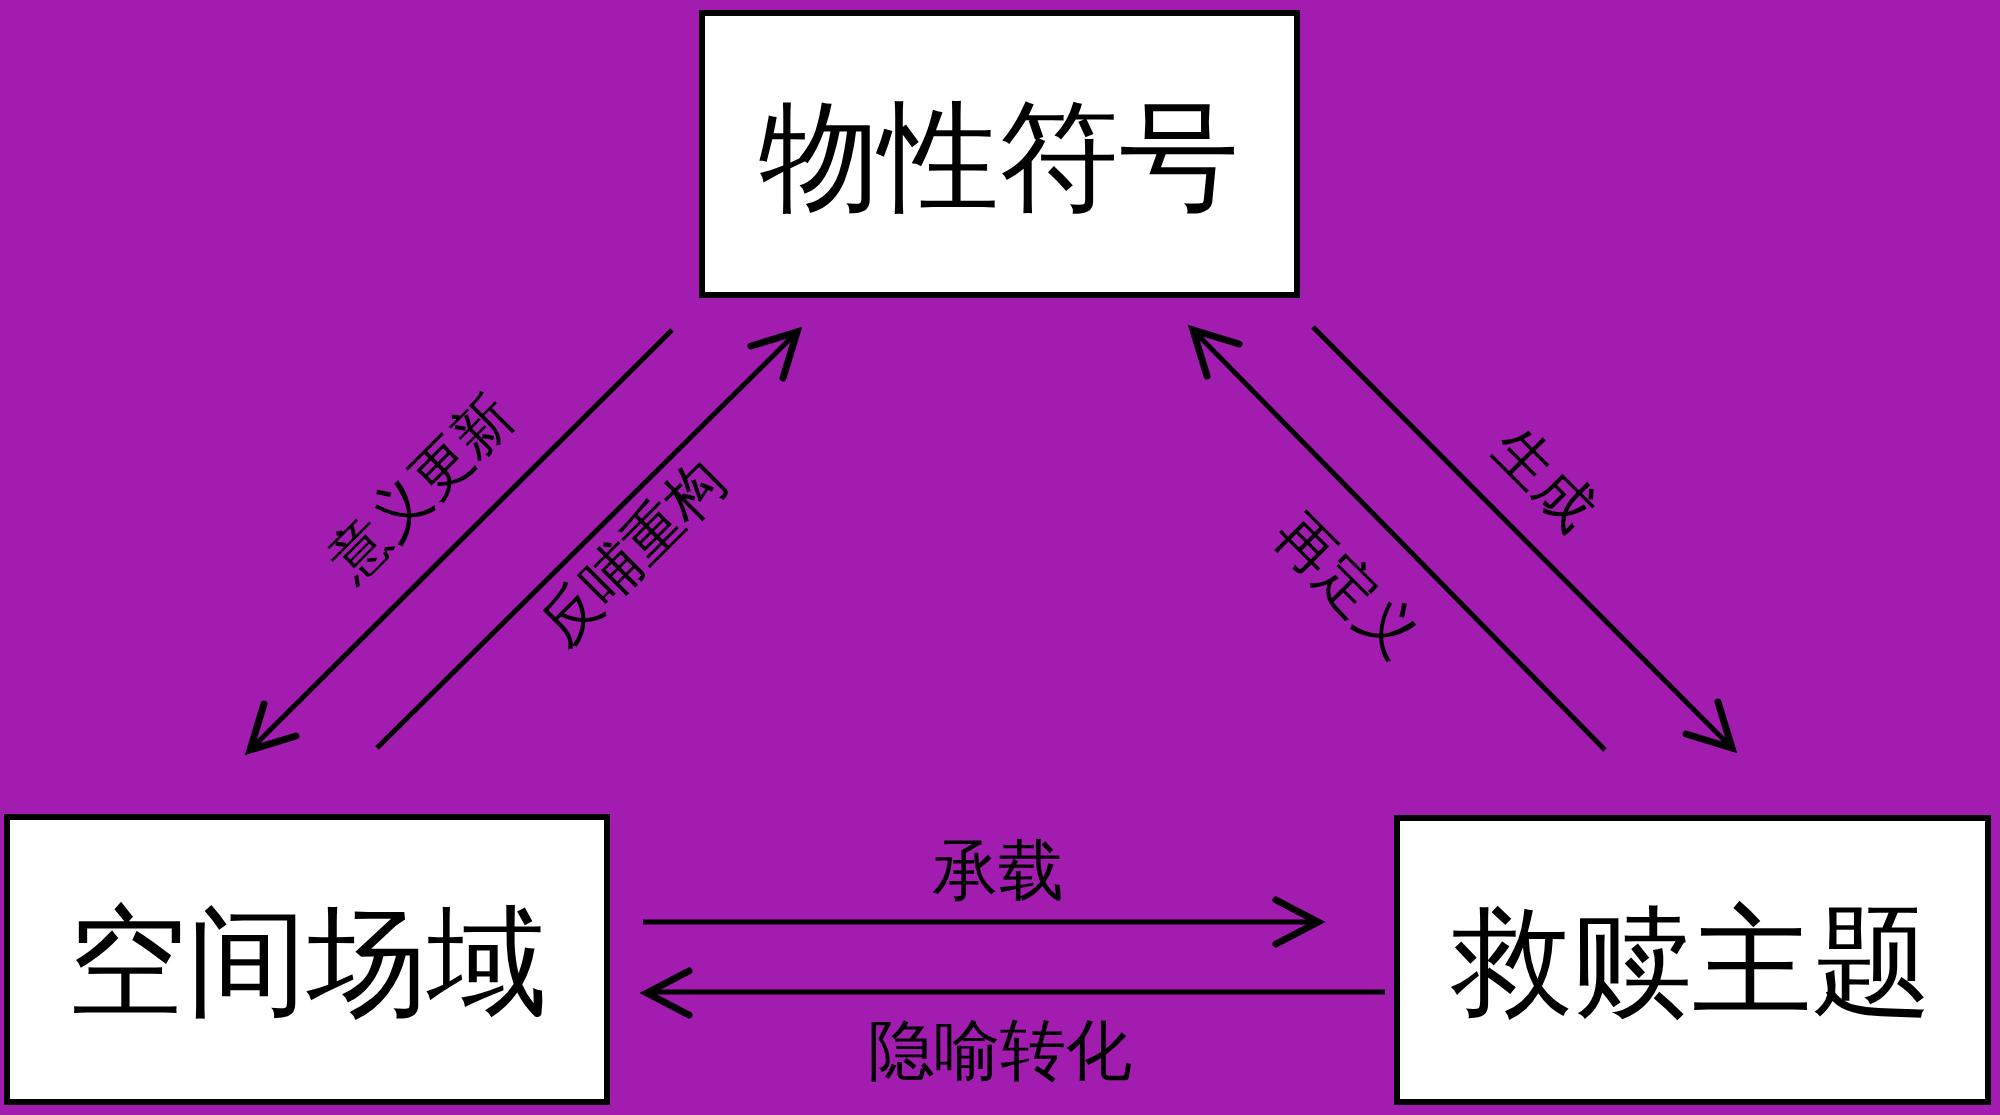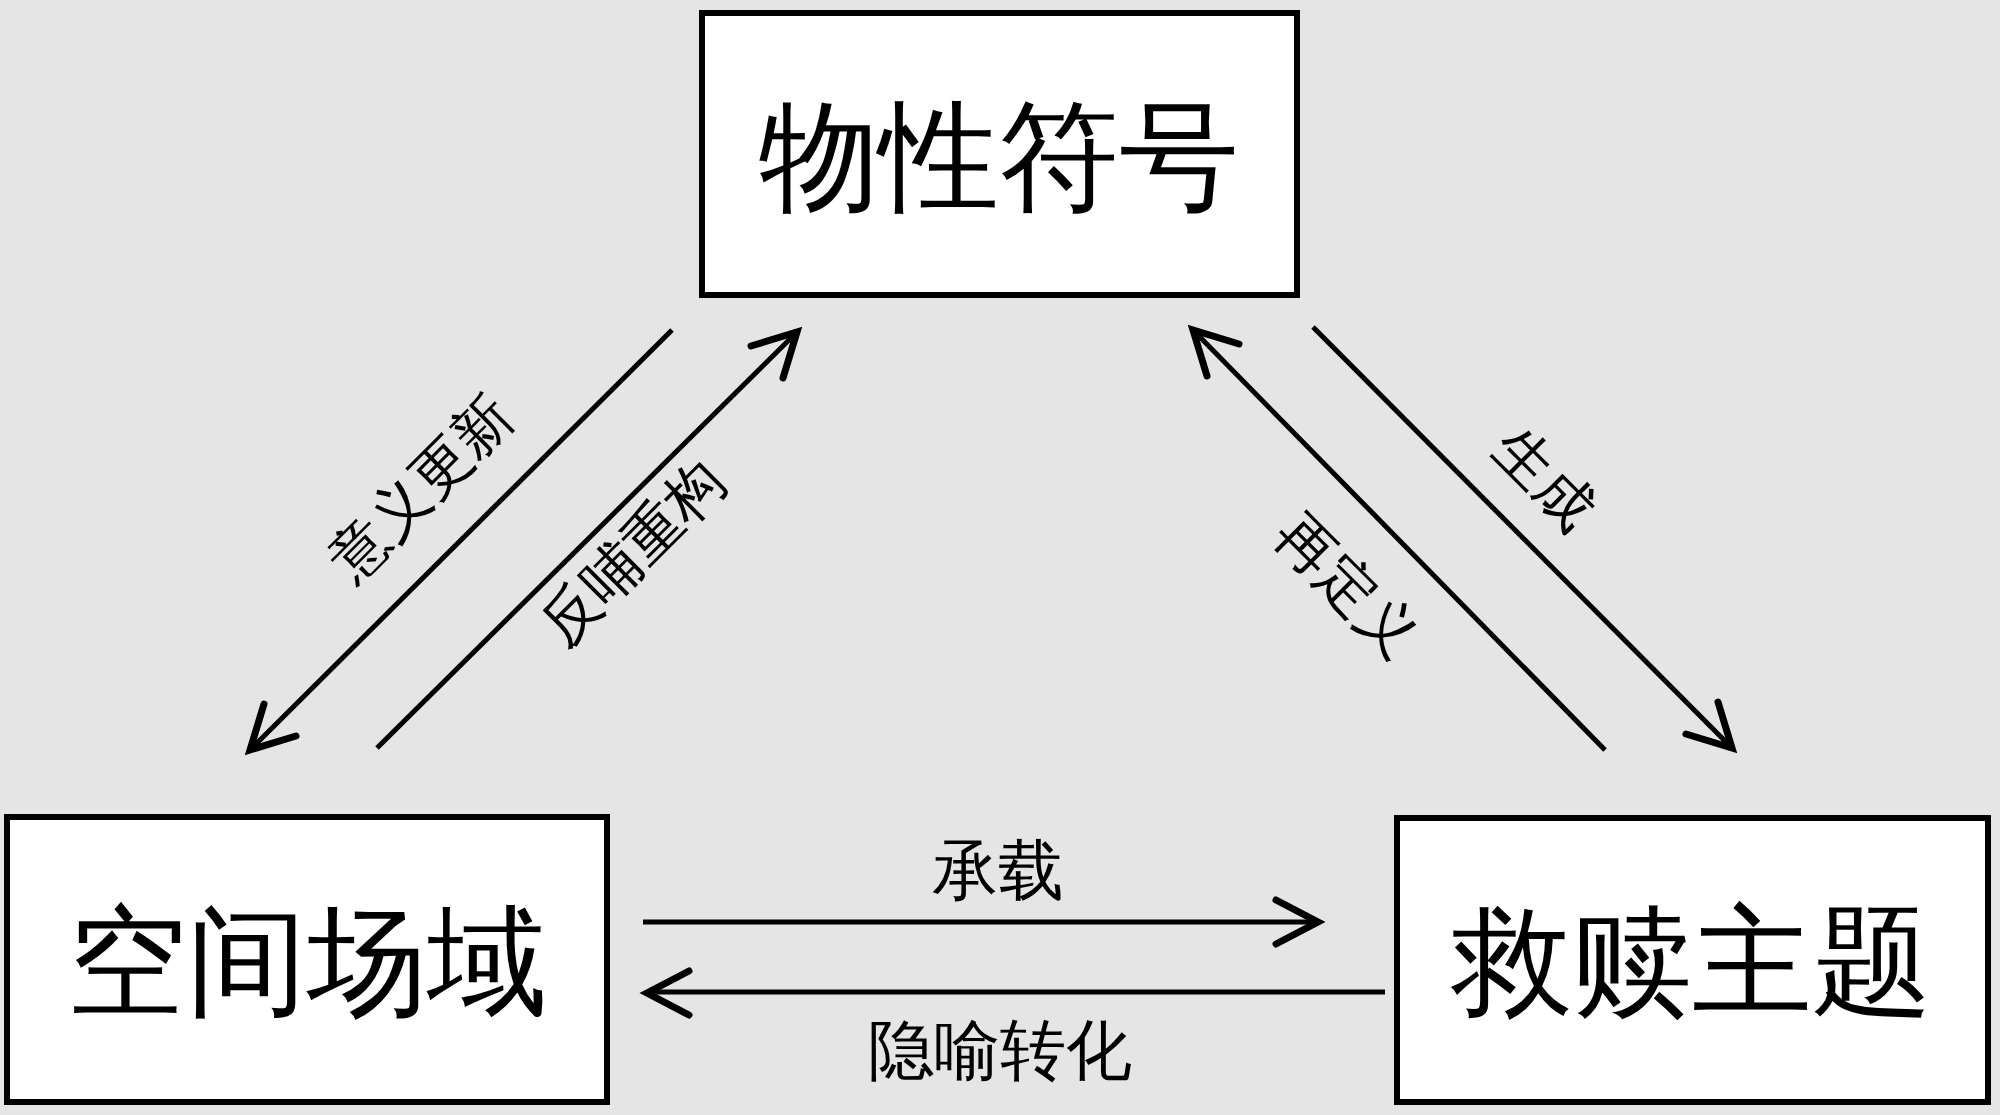--- a/index.html
+++ b/index.html
@@ -5,21 +5,21 @@
   html, body {
     margin: 0;
     padding: 0;
     background: #ffffff;
     font-family: "Liberation Sans", sans-serif;
   }
   .canvas {
     position: relative;
     width: 2000px;
     height: 1115px;
-    background: #e5e5e5;
+    background: #a21caf;
     overflow: hidden;
   }
   svg { display: block; }
   .node-rect {
     fill: #ffffff;
     stroke: #000000;
     stroke-width: 6;
   }
   .node-label {
     font-family: "Liberation Sans", sans-serif;

